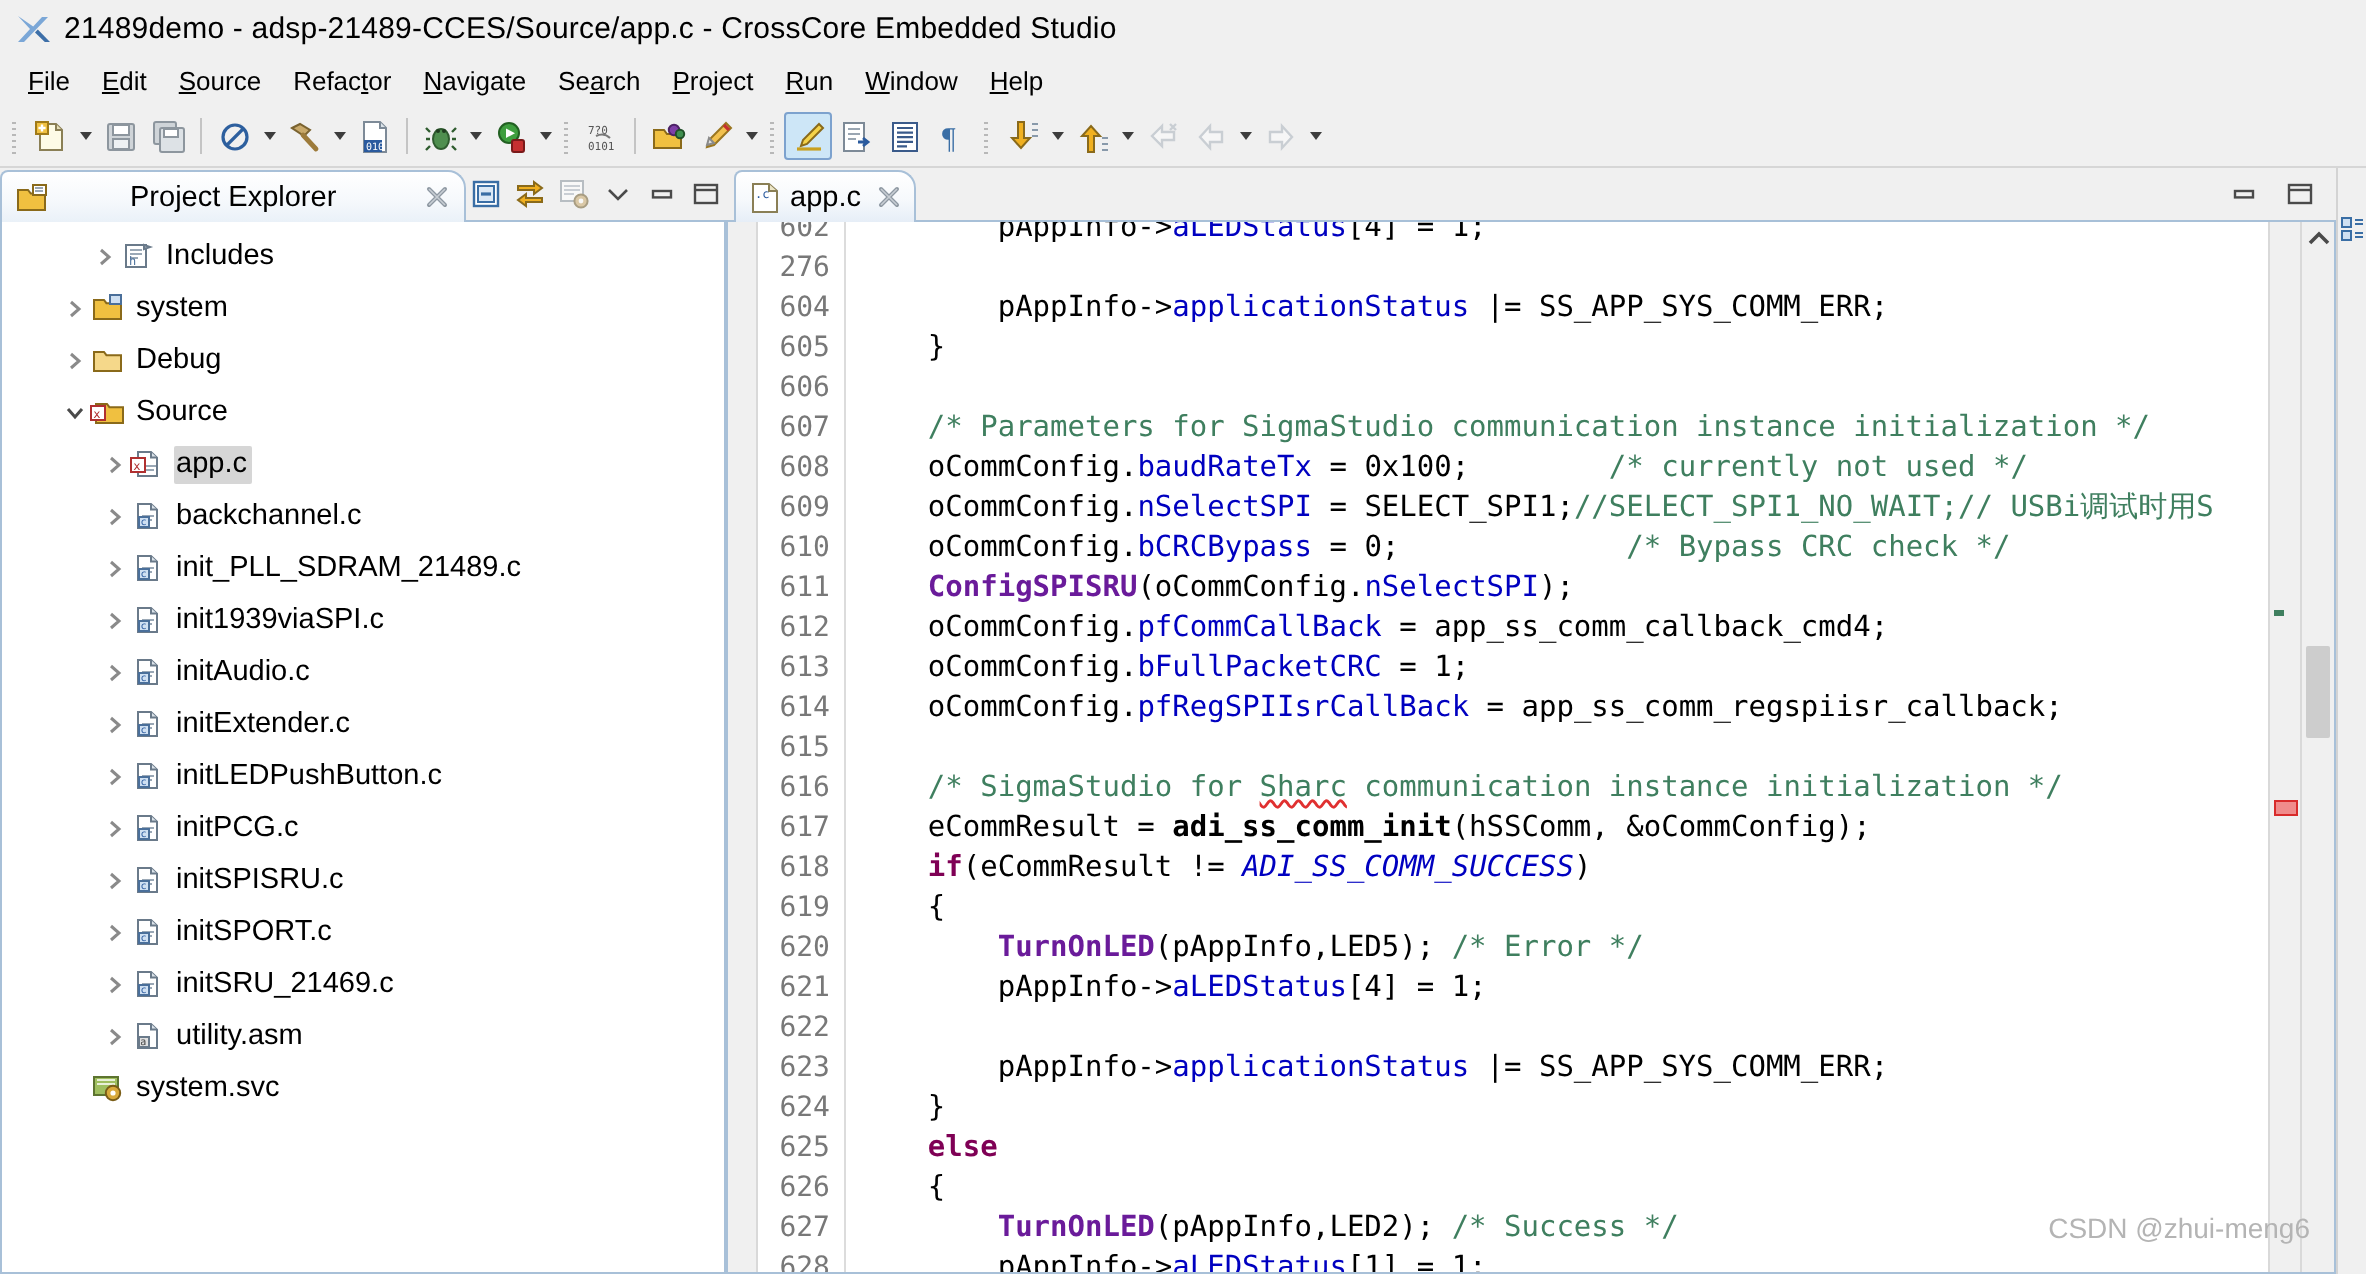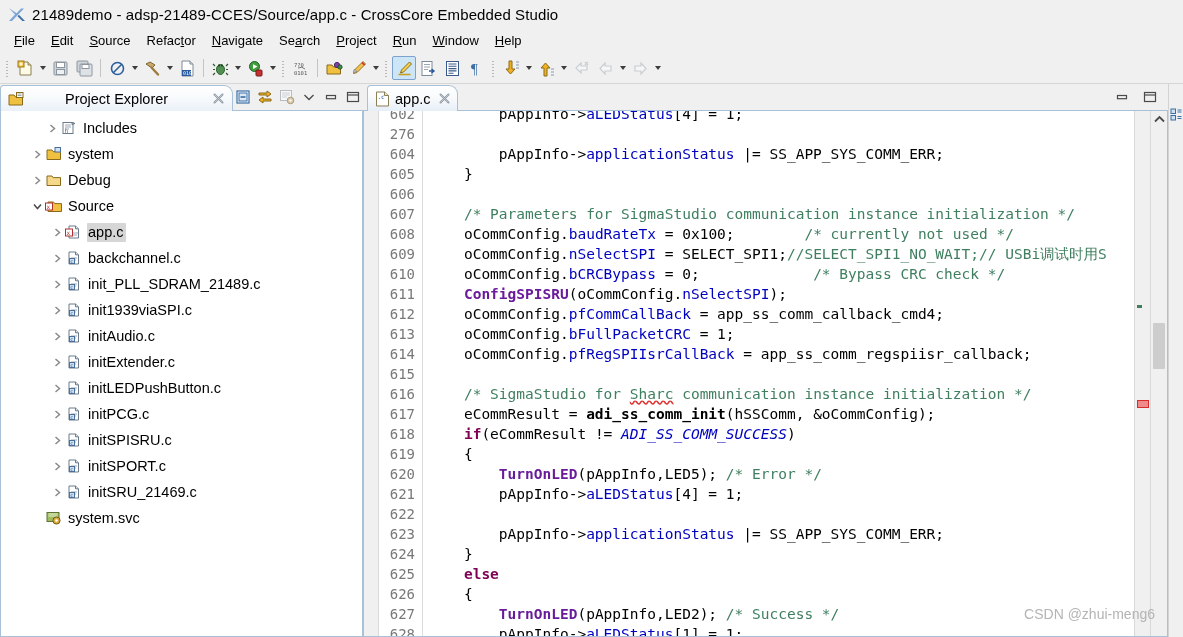--- a/index.html
+++ b/index.html
@@ -794,20 +794,34 @@
               </svg>
             </span>
             <span class="nico"><svg width="18" height="17" viewBox="0 0 18 17">
                 <path d="M4 2 h6.5 l3 2.8 v9.2 h-9.5 z" fill="#fff" stroke="#6a7a8a"></path>
                 <path d="M10.5 2 v2.8 h3" fill="#dbe3ea" stroke="#6a7a8a"></path>
                 <path d="M6 8 h6 M6 10 h5" stroke="#9aa8b6"></path>
                 <rect x="4.5" y="8.5" width="5" height="5" fill="#cfe0f2" stroke="#4a6f9a"></rect>
                 <text x="5.3" y="12.7" font-size="5" fill="#2a5a9e" font-family="monospace">c</text>
               </svg></span>
             <span class="nlabel">initSRU_21469.c</span>
+          </div>
+          <div class="tnode" style="padding-left: 48px;">
+            <span class="twist">
+              <svg width="11" height="11" viewBox="0 0 11 11">
+                <path d="M3.5 2 L7.5 5.5 L3.5 9" fill="none" stroke="#8a8a8a" stroke-width="1.5"></path>
+              </svg>
+            </span>
+            <span class="nico"><svg width="18" height="17" viewBox="0 0 18 17">
+                <path d="M4 2 h6.5 l3 2.8 v9.2 h-9.5 z" fill="#fff" stroke="#6a7a8a"></path>
+                <path d="M10.5 2 v2.8 h3" fill="#dbe3ea" stroke="#6a7a8a"></path>
+                <rect x="4.5" y="8.5" width="5" height="5" fill="#e0e0e0" stroke="#6a7a8a"></rect>
+                <text x="5.1" y="12.7" font-size="5" fill="#444" font-family="monospace">a</text>
+              </svg></span>
+            <span class="nlabel">utility.asm</span>
           </div>
           <div class="tnode" style="padding-left: 28px;">
             <span class="twist"></span>
             <span class="nico"><svg width="18" height="17" viewBox="0 0 18 17">
                 <rect x="2" y="2.5" width="12" height="9" fill="#9fbf5f" stroke="#5d7430"></rect>
                 <path d="M3.5 4 h9 M3.5 6 h9" stroke="#e8f0d8"></path>
                 <circle cx="11.5" cy="10.5" r="3.6" fill="#d8a93a" stroke="#7a5d16"></circle>
                 <circle cx="11.5" cy="10.5" r="1.3" fill="#fff"></circle>
               </svg></span>
             <span class="nlabel">system.svc</span>

